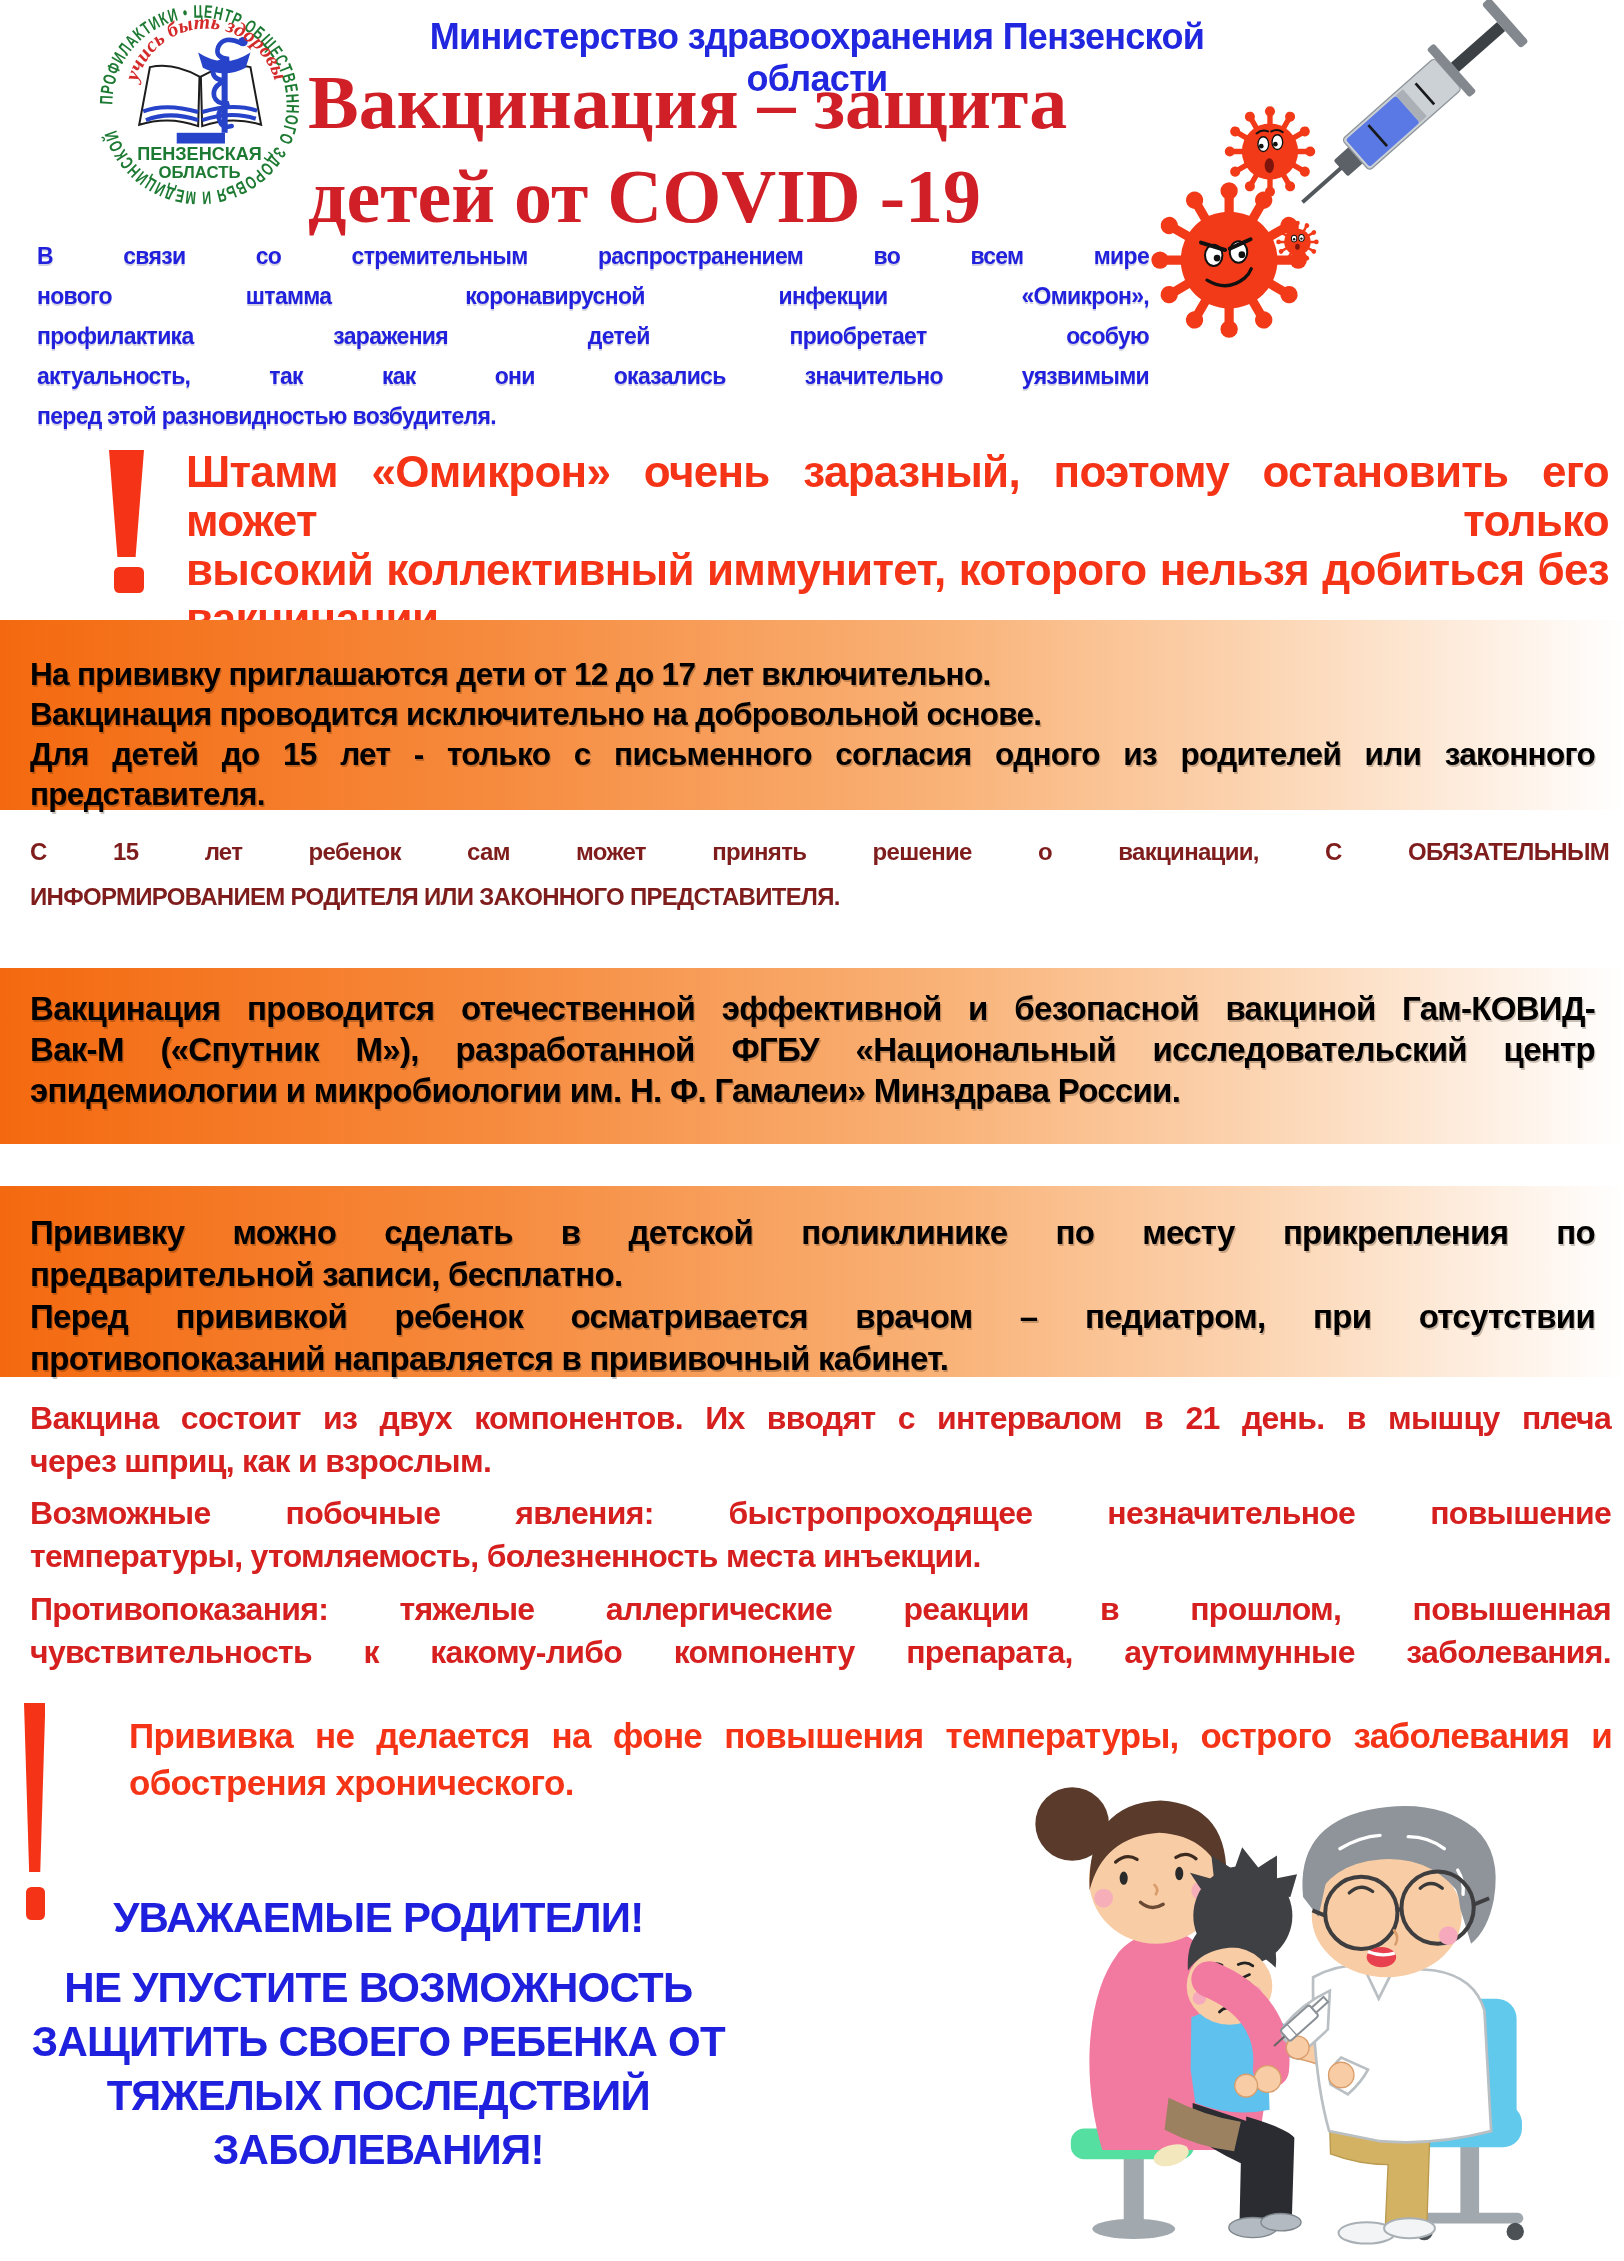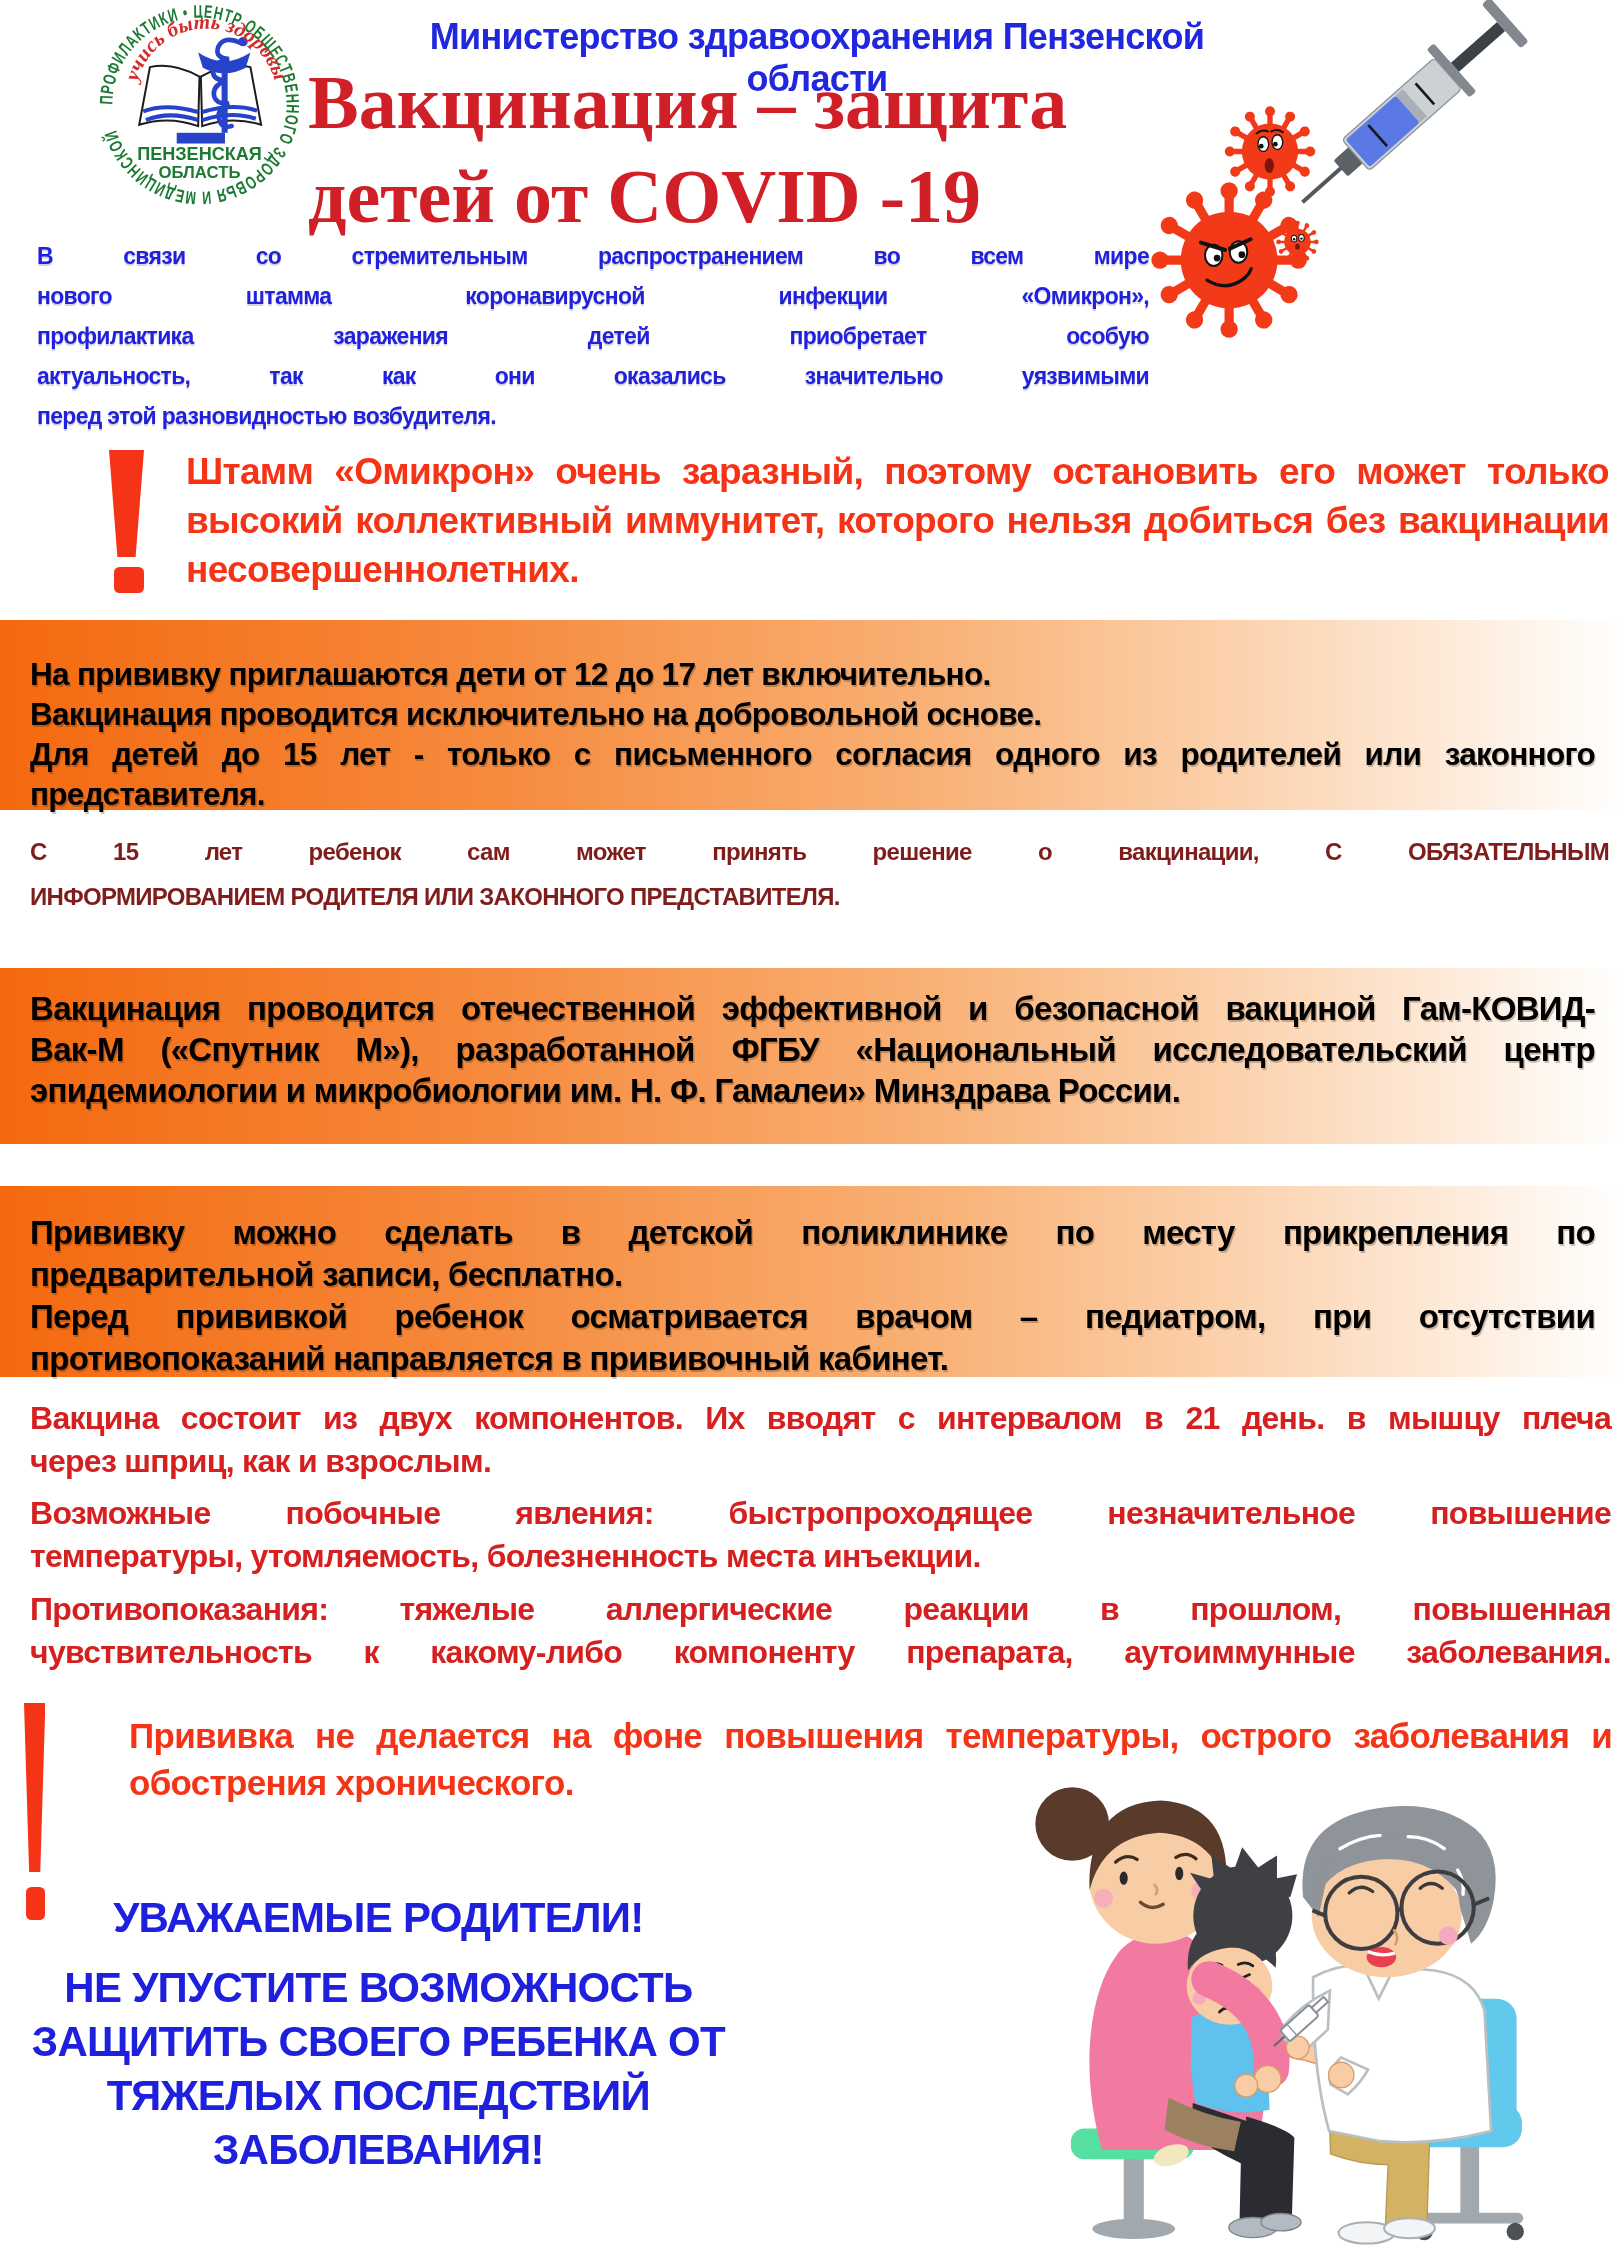--- a/index.html
+++ b/index.html
@@ -6,21 +6,21 @@
   .page{position:relative;width:1625px;height:2261px;background:#fff;overflow:hidden;
         font-family:"Liberation Sans",sans-serif;font-weight:bold;}
   .abs{position:absolute;}
   .ln{letter-spacing:-0.7px;white-space:nowrap;}
   .ln.j{white-space:normal;text-align:justify;text-align-last:justify;}
   .ministry{color:#2126df;font-size:36px;text-align:center;letter-spacing:-0.7px;}
   .title{color:#d01f26;font-family:"Liberation Serif",serif;font-size:76px;line-height:94px;
          letter-spacing:0;}
   .intro{color:#2121dd;font-size:23px;line-height:40px;text-shadow:0 2px 0 rgba(10,10,90,0.18);}
   .hot{color:#f53417;}
-  .w1text{font-size:37px;line-height:49px;}
+  .w1text{font-size:44px;line-height:49px;}
   .w2text{font-size:35px;line-height:47px;}
   .banner{left:0;width:1625px;background:linear-gradient(90deg,#f4690f 0%,#f68a3d 30%,#f9b277 58%,#fcd9ba 80%,#fff 100%);
           box-sizing:border-box;color:#000;}
   .banner .ln{text-shadow:1.3px 2px 0 rgba(40,20,0,0.25);}
   .b1{font-size:31.5px;line-height:40px;}
   .consent{color:#7f1d1d;font-size:24px;line-height:45px;}
   .vinfo{color:#d6201f;font-size:32px;line-height:43px;}
   .vinfo .para{margin-bottom:9.4px;}
   .excl-bar{background:#f53417;clip-path:polygon(0 0,100% 0,76% 100%,24% 100%);}
   .excl-dot{background:#f53417;border-radius:5.4px;}

